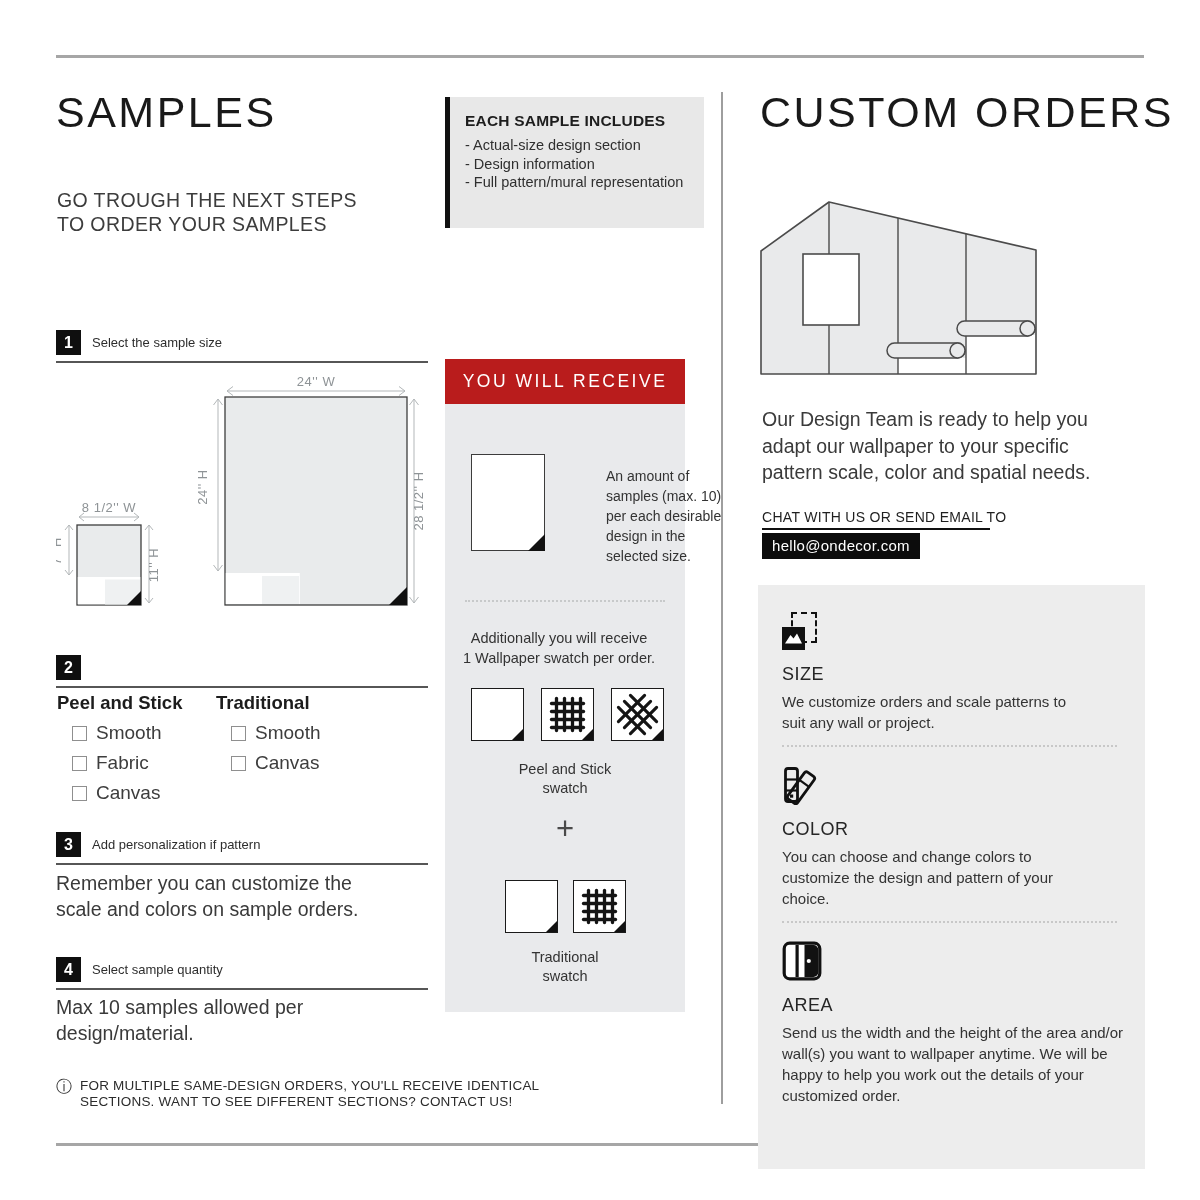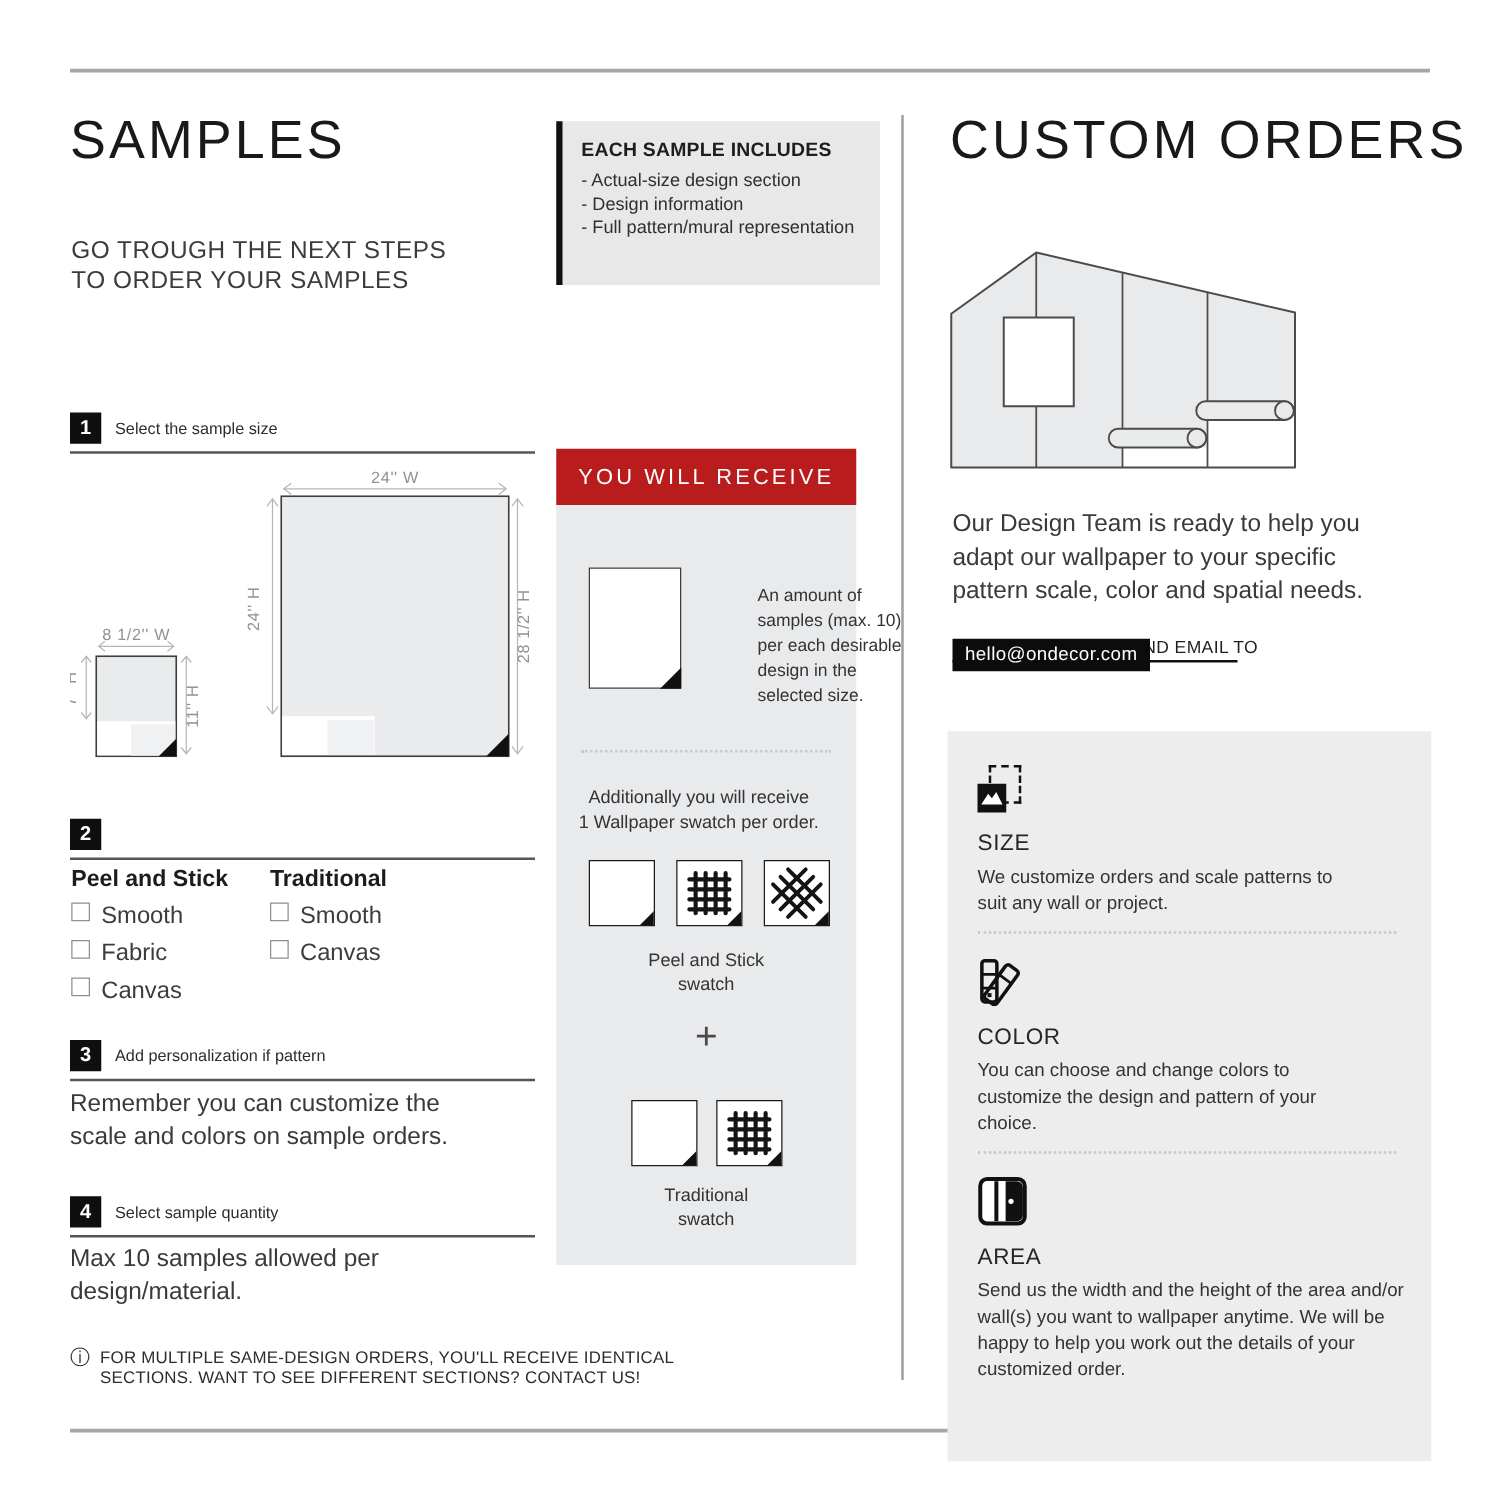--- a/index.html
+++ b/index.html
@@ -12,21 +12,21 @@
   .intro{position:absolute;left:57px;top:188px;width:315px;font-size:19.5px;line-height:24px;
          letter-spacing:.4px;color:#3c3c3c;}
   
   .step{position:absolute;left:56px;width:372px;display:flex;align-items:center;gap:11px;
         padding-bottom:6px;border-bottom:2px solid #565656;}
   .step-num{width:25px;height:25px;background:#0f0f0f;color:#fff;font-size:16px;font-weight:bold;
             display:flex;align-items:center;justify-content:center;flex:0 0 auto;}
   .step-label{font-size:13px;color:#2d2d2d;white-space:nowrap;}
   .mat-col{position:absolute;top:692px;}
   .mat-title{font-size:18.5px;font-weight:bold;color:#1c1c1c;margin-bottom:7px;}
-  .opt{display:flex;align-items:flex-start;gap:9px;margin-top:8px;font-size:19px;color:#3d3d3d;}
+  .opt{display:flex;align-items:center;gap:9px;margin-top:8px;font-size:19px;color:#3d3d3d;margin-left:15px;}
   .cb{width:13px;height:13px;border:1.5px solid #8f8f8f;background:#fff;flex:0 0 auto;}
   .note{position:absolute;left:56px;font-size:19.5px;line-height:26px;color:#3a3a3a;}
   .footnote{position:absolute;left:56px;top:1078px;display:flex;gap:8px;align-items:flex-start;}
   .footnote-icon{font-size:16px;line-height:16px;color:#2f2f2f;margin-top:1px;}
   .footnote-text{width:478px;font-size:13.5px;line-height:16px;letter-spacing:.2px;color:#2c2c2c;}
   .dim{font-size:13px;fill:#8e9396;letter-spacing:.5px;font-family:"Liberation Sans","DejaVu Sans",sans-serif;}
   
   .includes-box{position:absolute;left:445px;top:97px;width:259px;height:131px;box-sizing:border-box;
                 background:#e8e8e8;border-left:5px solid #111;padding:15px 12px 0 15px;}
   .includes-title{font-size:15.5px;font-weight:bold;letter-spacing:.2px;color:#1d1d1d;margin-bottom:6px;}
@@ -42,21 +42,21 @@
   .panel-dotted{position:absolute;left:20px;top:196px;width:200px;height:0;}
   .additional{position:absolute;left:0;top:224px;width:228px;text-align:center;font-size:14.5px;line-height:20px;color:#333;}
   .swatch{position:absolute;top:284px;width:51px;height:51px;background:#fff;border:1.5px solid #1a1a1a;overflow:hidden;}
   .swatch.r2{top:476px;}
   .caption{position:absolute;left:0;width:240px;text-align:center;font-size:14.5px;line-height:19px;color:#333;}
   .plus{position:absolute;left:0;top:408px;width:240px;text-align:center;font-size:31px;font-weight:300;color:#4a4a4a;line-height:34px;}
   
   .r-intro{position:absolute;left:762px;top:406px;width:368px;font-size:19.5px;line-height:26.5px;color:#3a3a3a;}
   .chat-label{position:absolute;left:762px;top:509px;font-size:14px;letter-spacing:.3px;color:#1f1f1f;white-space:nowrap;}
   .chat-underline{position:absolute;left:762px;top:528px;width:228px;height:2px;background:#101010;}
-  .email-box{position:absolute;left:762px;top:511px;background:#0c0c0c;color:#fff;font-size:15px;
+  .email-box{position:absolute;left:762px;top:533px;background:#0c0c0c;color:#fff;font-size:15px;
              padding:4px 10px 5px;letter-spacing:.3px;}
   .info-box{position:absolute;left:758px;top:585px;width:387px;height:584px;box-sizing:border-box;
             background:#ededed;padding:25px 28px 0 24px;}
   .feat-icon{width:40px;height:40px;position:relative;margin-bottom:14px;}
   .feat-title{font-size:18px;letter-spacing:.5px;color:#262626;margin-bottom:6px;}
   .feat-text{font-size:15px;line-height:21px;color:#333;}
   .feat-divider{height:0;border-top:2px dotted #c8c8c8;margin:12px 0 18px;}
   .size-dash{position:absolute;left:9px;top:2px;width:26px;height:31px;border:2.6px dashed #111;box-sizing:border-box;}
   .size-img{position:absolute;left:0;bottom:0;width:23px;height:23px;background:#111;}
 </style>

